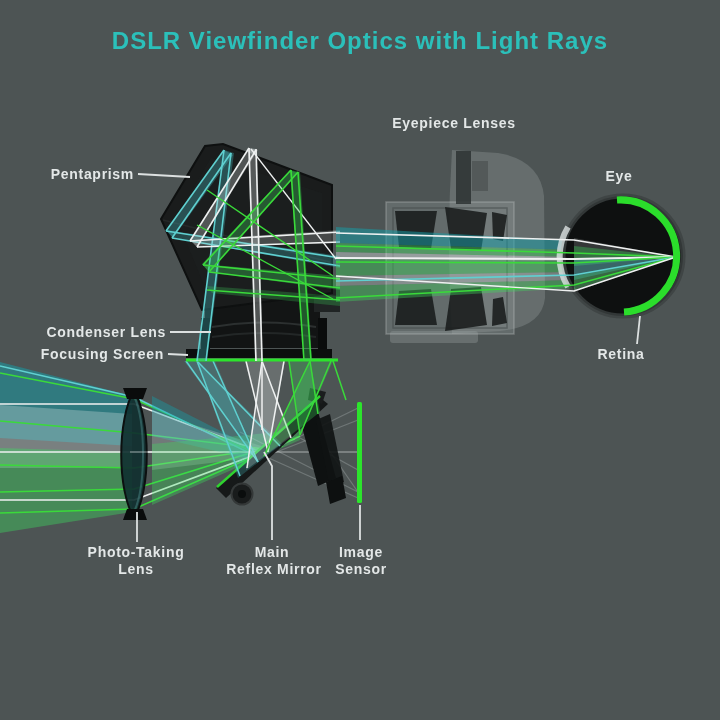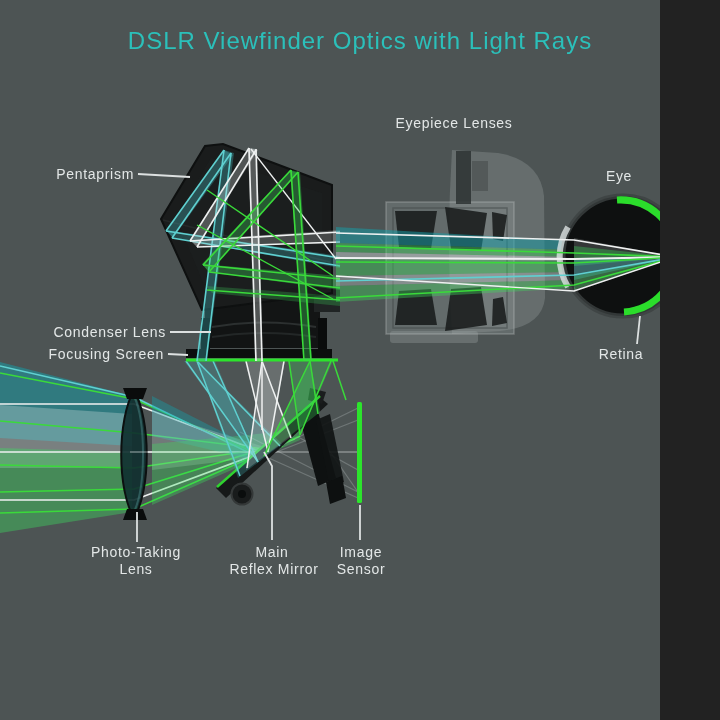--- a/index.html
+++ b/index.html
@@ -2,21 +2,21 @@
 <html style="--background: #4d5454; --title: #2bc0ba; --label-text: #e3e7e7; --ray-green: #3ada3a; --ray-cyan: #5fd0d0; --ray-white: #eff1f1; --sensor-green: #2ce42c; --retina-green: #2bdd2b;"><head>
 <meta charset="utf-8">
 <style>
   :root{
     --background:#4d5454; --title:#2bc0ba; --label-text:#e3e7e7;
     --ray-green:#3ada3a; --ray-cyan:#5fd0d0; --ray-white:#eff1f1;
     --sensor-green:#2ce42c; --retina-green:#2bdd2b;
   }
   html,body{margin:0;padding:0;}
   body{background:#222;font-family:"Liberation Sans",sans-serif;}
-  .stage{position:relative;width:660px;height:720px;background:var(--background);overflow:hidden;}
+  .stage{position:relative;width:720px;height:720px;background:var(--background);overflow:hidden;font-weight:bold;}
   svg{display:block;}
   svg text{font-family:"Liberation Sans","DejaVu Sans",sans-serif;}
   .title{font-size:24px;fill:var(--title);letter-spacing:1px;}
   .label{font-size:14px;fill:var(--label-text);letter-spacing:0.7px;}
   .rg{stroke:var(--ray-green);fill:none;}
   .rc{stroke:var(--ray-cyan);fill:none;}
   .rw{stroke:var(--ray-white);fill:none;}
   .ptr{stroke:#dde1e1;fill:none;}
 </style>
 </head>

